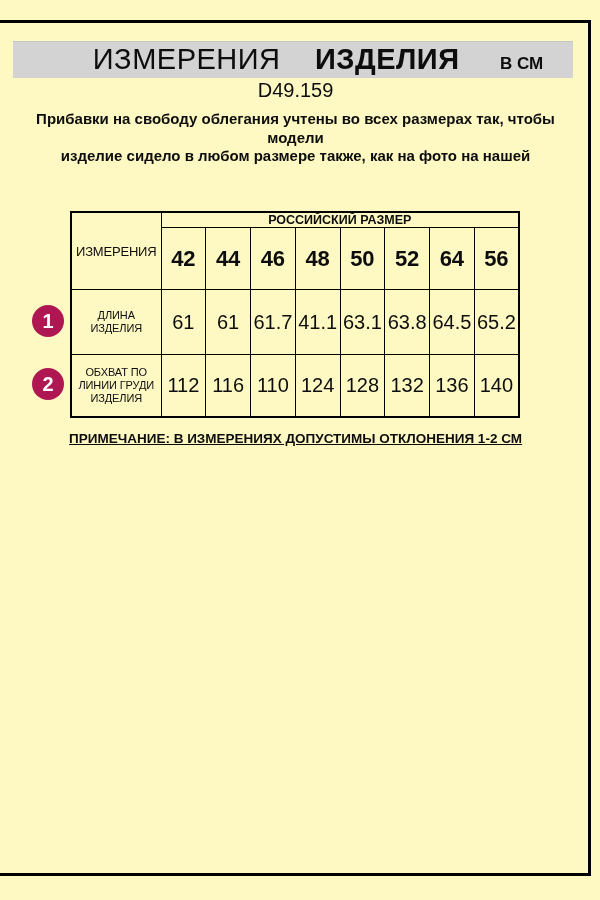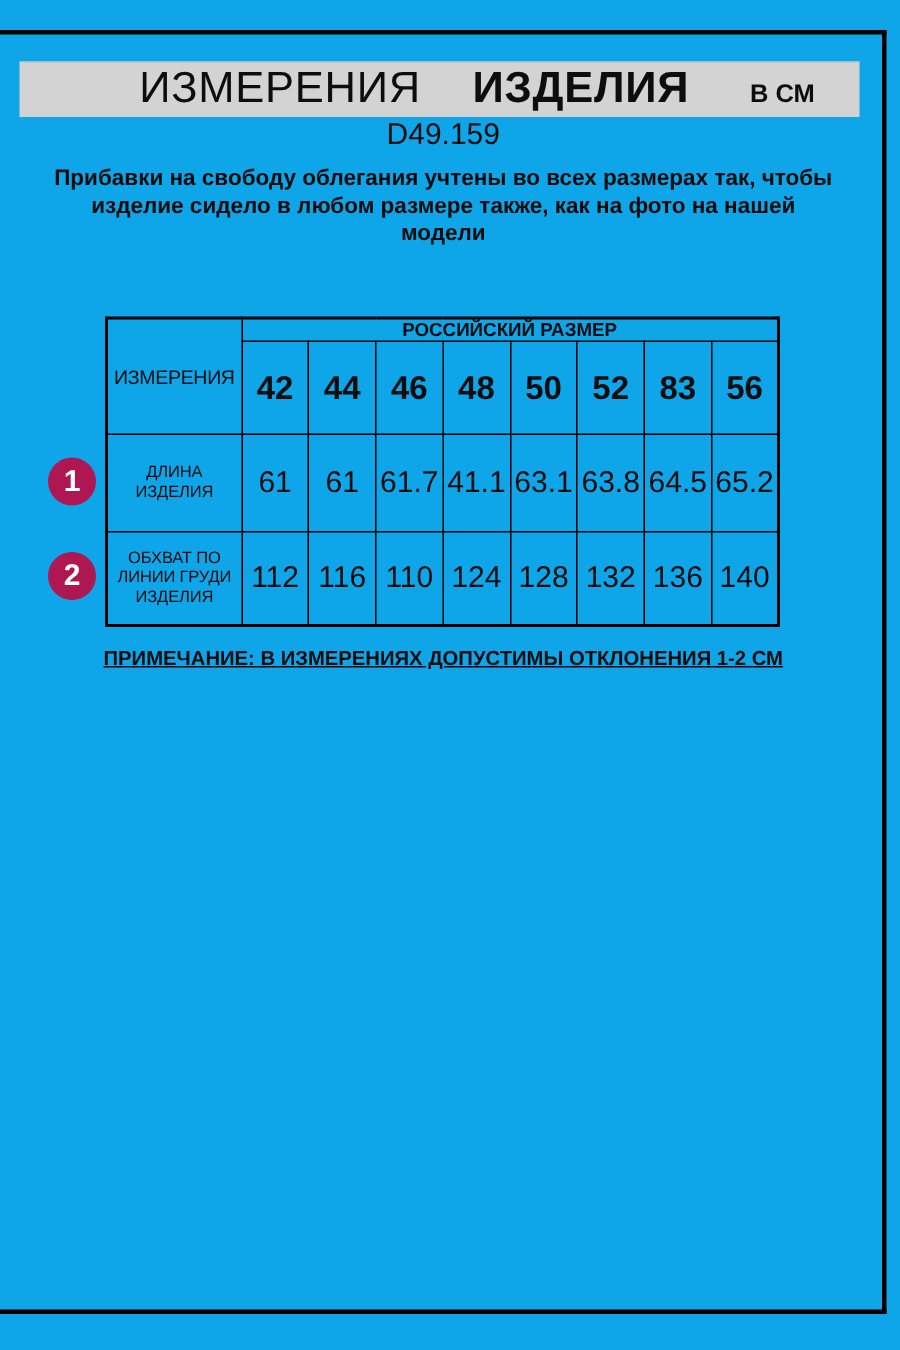--- a/index.html
+++ b/index.html
@@ -1,17 +1,17 @@
 <!DOCTYPE html>
 <html><head>
 <meta charset="utf-8">
 <style>
   html,body{margin:0;padding:0;background:#fff;}
   .page{
-    position:relative;width:600px;height:900px;background:#0ea5e9;overflow:hidden;
+    position:relative;width:600px;height:900px;background:#fef9c3;overflow:hidden;
     font-family:"Liberation Sans","DejaVu Sans",sans-serif;color:#0d0d0d;
   }
   
   .frame-top{position:absolute;left:0;top:20px;width:591px;height:3px;background:#000;}
   .frame-right{position:absolute;left:588px;top:20px;width:3px;height:856px;background:#000;}
   .frame-bottom{position:absolute;left:0;top:873px;width:591px;height:3px;background:#000;}
 
   
   .header-bar{
     position:absolute;left:13px;top:41px;width:560px;height:37px;
@@ -66,22 +66,22 @@
   <div class="header-bar">
     <span class="ht-regular">ИЗМЕРЕНИЯ</span>
     <span class="ht-bold">ИЗДЕЛИЯ</span>
     <span class="ht-unit">В СМ</span>
   </div>
 
   <div class="product-code">D49.159</div>
 
   <div class="intro">
     <div>Прибавки на свободу облегания учтены во всех размерах так, чтобы</div>
+    <div>модели</div>
     <div>изделие сидело в любом размере также, как на фото на нашей</div>
-    <div>модели</div>
   </div>
 
   <table class="size-table">
     <colgroup>
       <col style="width:90px">
       <col style="width:44.75px">
         <col style="width:44.75px">
         <col style="width:44.75px">
         <col style="width:44.75px">
       <col style="width:44.75px">
@@ -94,21 +94,21 @@
         <td rowspan="2" class="cell-corner">ИЗМЕРЕНИЯ</td>
         <td colspan="8" class="cell-group">РОССИЙСКИЙ РАЗМЕР</td>
       </tr>
       <tr class="row-sizes">
         <td class="cell-size">42</td>
         <td class="cell-size">44</td>
         <td class="cell-size">46</td>
         <td class="cell-size">48</td>
         <td class="cell-size">50</td>
         <td class="cell-size">52</td>
-        <td class="cell-size">83</td>
+        <td class="cell-size">64</td>
         <td class="cell-size">56</td>
       </tr>
       <tr class="row-data-1">
         <td class="cell-label">ДЛИНА ИЗДЕЛИЯ</td>
         <td class="cell-val">61</td>
         <td class="cell-val">61</td>
         <td class="cell-val">61.7</td>
         <td class="cell-val">41.1</td>
         <td class="cell-val">63.1</td>
         <td class="cell-val">63.8</td>

